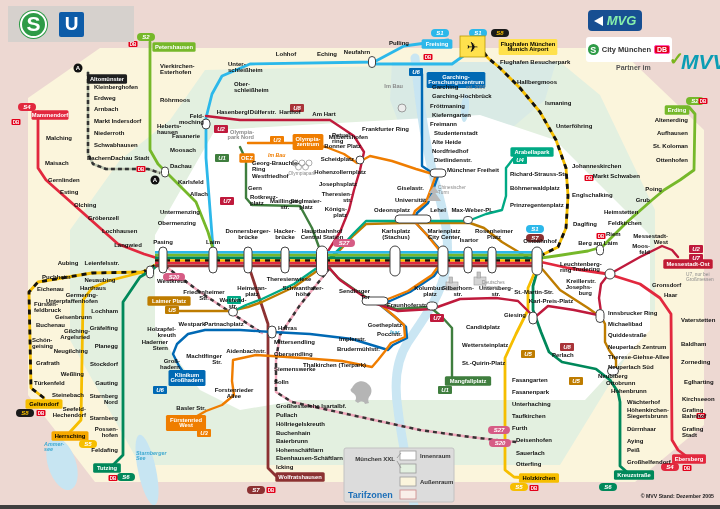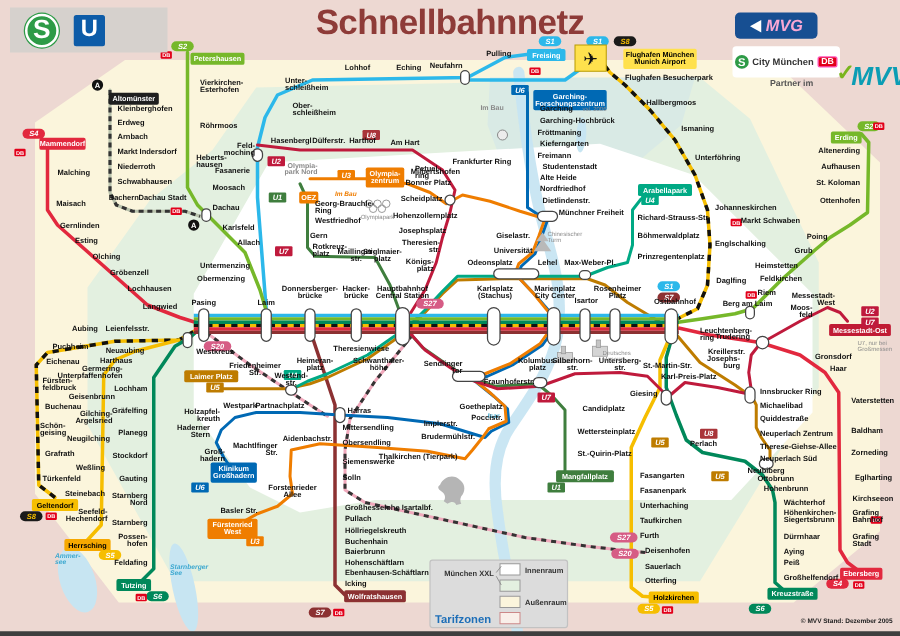--- a/index.html
+++ b/index.html
@@ -8,22 +8,22 @@
   #map{position:absolute;left:0;top:0;}
   .hdr-logos{position:absolute;left:8px;top:6px;width:126px;height:36px;background:#D6D1CD;
              display:flex;align-items:center;gap:12px;padding-left:12px;box-sizing:border-box;}
   .s-logo{width:27px;height:27px;border-radius:50%;background:#2E9B47;color:#fff;font-weight:bold;
           font-size:21px;display:flex;align-items:center;justify-content:center;border:2px solid #fff;
           box-shadow:0 0 0 1px #2E9B47;box-sizing:border-box;}
   .u-logo{width:25px;height:25px;background:#0D5CA8;color:#fff;font-weight:bold;font-size:19px;
           display:flex;align-items:center;justify-content:center;border-radius:2px;}
   h1.title{position:absolute;top:2px;left:0;right:0;text-align:center;margin:0;font-size:28px;
            font-weight:bold;color:#8E3B38;letter-spacing:-0.5px;}
-  .mvg{position:absolute;left:588px;top:10px;width:66px;height:21px;background:#174F92;border-radius:4px;
-       color:#f9a8d4;font-style:italic;font-weight:bold;font-size:13px;display:flex;align-items:center;
+  .mvg{position:absolute;left:588px;top:10px;width:54px;height:21px;background:#174F92;border-radius:4px;
+       color:#86efac;font-style:italic;font-weight:bold;font-size:13px;display:flex;align-items:center;
        justify-content:center;gap:4px;}
   .mvg .arr{width:0;height:0;border-top:5px solid transparent;border-bottom:5px solid transparent;
             border-right:9px solid #fff;}
   .bahn{position:absolute;left:586px;top:37px;width:86px;height:25px;background:#fff;border-radius:3px;
         display:flex;align-items:center;justify-content:center;gap:3px;font-size:7.5px;font-weight:bold;color:#333;}
   .bahn .s-mini{width:11px;height:11px;border-radius:50%;background:#2E9B47;color:#fff;font-size:9px;
         display:flex;align-items:center;justify-content:center;flex:0 0 auto;}
   .bahn .db{background:#E2001A;color:#fff;font-size:7px;font-weight:bold;padding:0 2px;border-radius:2px;
         border:1px solid #f5b;}
   .partner{position:absolute;left:616px;top:64px;font-size:7px;font-weight:bold;color:#555;}
@@ -539,21 +539,20 @@
       <g>
         <text x="714" y="498" text-anchor="end" font-size="5.2" fill="#222" font-weight="bold"><tspan x="714" dy="0">© MVV Stand: Dezember 2005</tspan></text>
       </g>
     </svg>
 
   <div class="hdr-logos">
     <div class="s-logo">S</div>
     <div class="u-logo">U</div>
   </div>
 
-  <h1 class="title">Schnellbahnnetz</h1>
 
   <div class="mvg">
     <span class="arr"></span>
     <span>MVG</span>
   </div>
 
   <div class="bahn">
     <span class="s-mini">S</span>
     <span>City München</span>
     <span class="db">DB</span>

